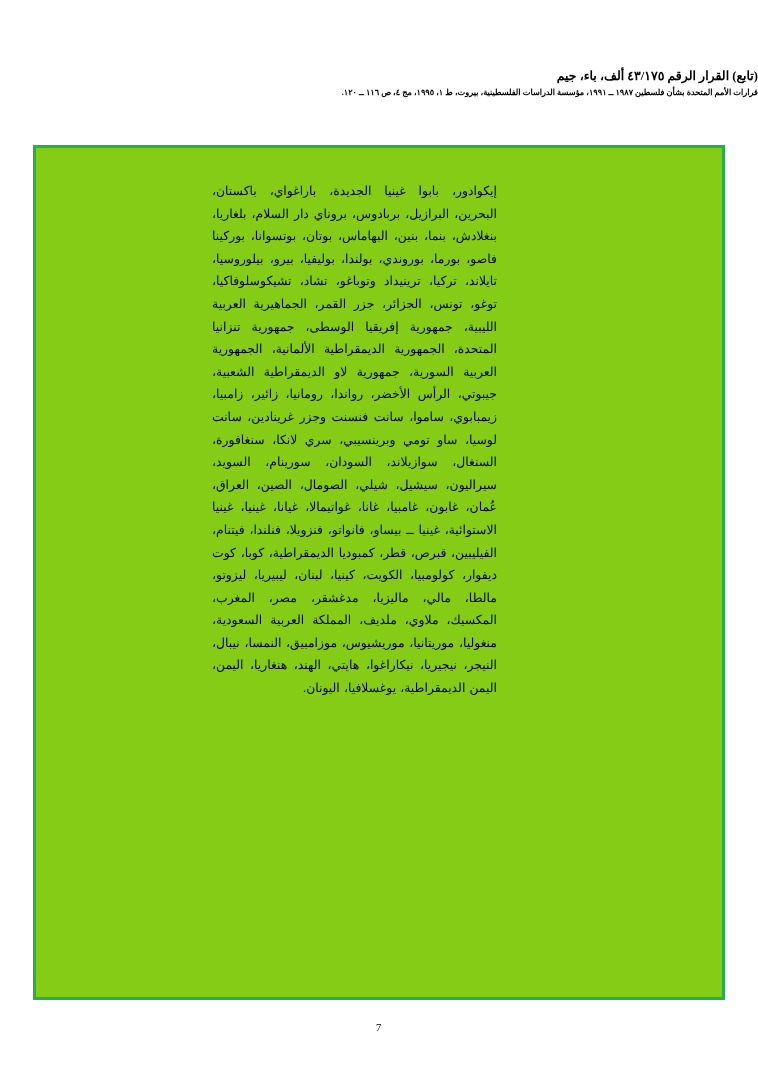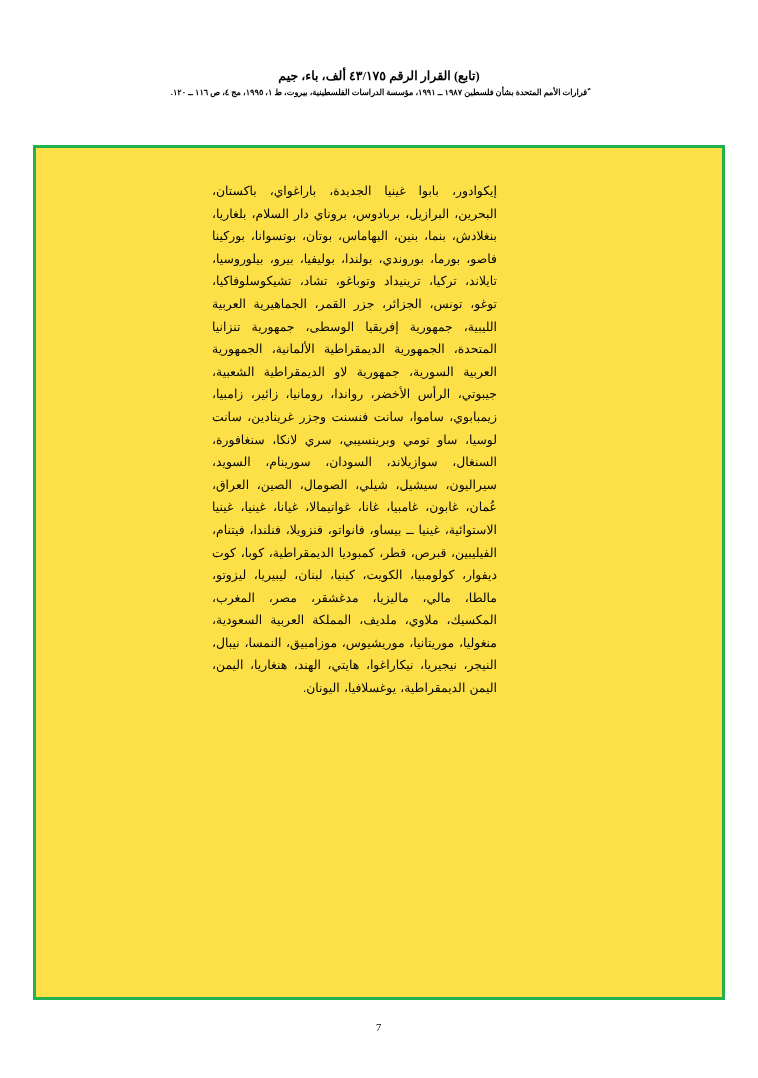--- a/index.html
+++ b/index.html
@@ -15,21 +15,21 @@
     overflow: hidden;
     position: relative;
   }
   .page {
     width: 758px;
     height: 1078px;
     box-sizing: border-box;
     position: relative;
   }
   .header {
-    text-align: center;
+    text-align: right;
     padding-top: 68px;
   }
   .header-title {
     font-size: 12.5px;
     font-weight: bold;
     letter-spacing: 0.2px;
     direction: rtl;
   }
   .header-source {
     font-size: 8.2px;
@@ -39,21 +39,21 @@
     white-space: nowrap;
   }
   .frame {
     position: absolute;
     top: 145px;
     right: 33px;
     left: 33px;
     height: 855px;
     border: 3.5px solid #22b14c;
     box-sizing: border-box;
-    background: #fde047;
+    background: #84cc16;
   }
   .body-text {
     position: absolute;
     top: 32px;
     right: 225px;
     width: 285px;
     font-size: 12.4px;
     line-height: 22.6px;
     text-align: justify;
     text-align-last: right;

